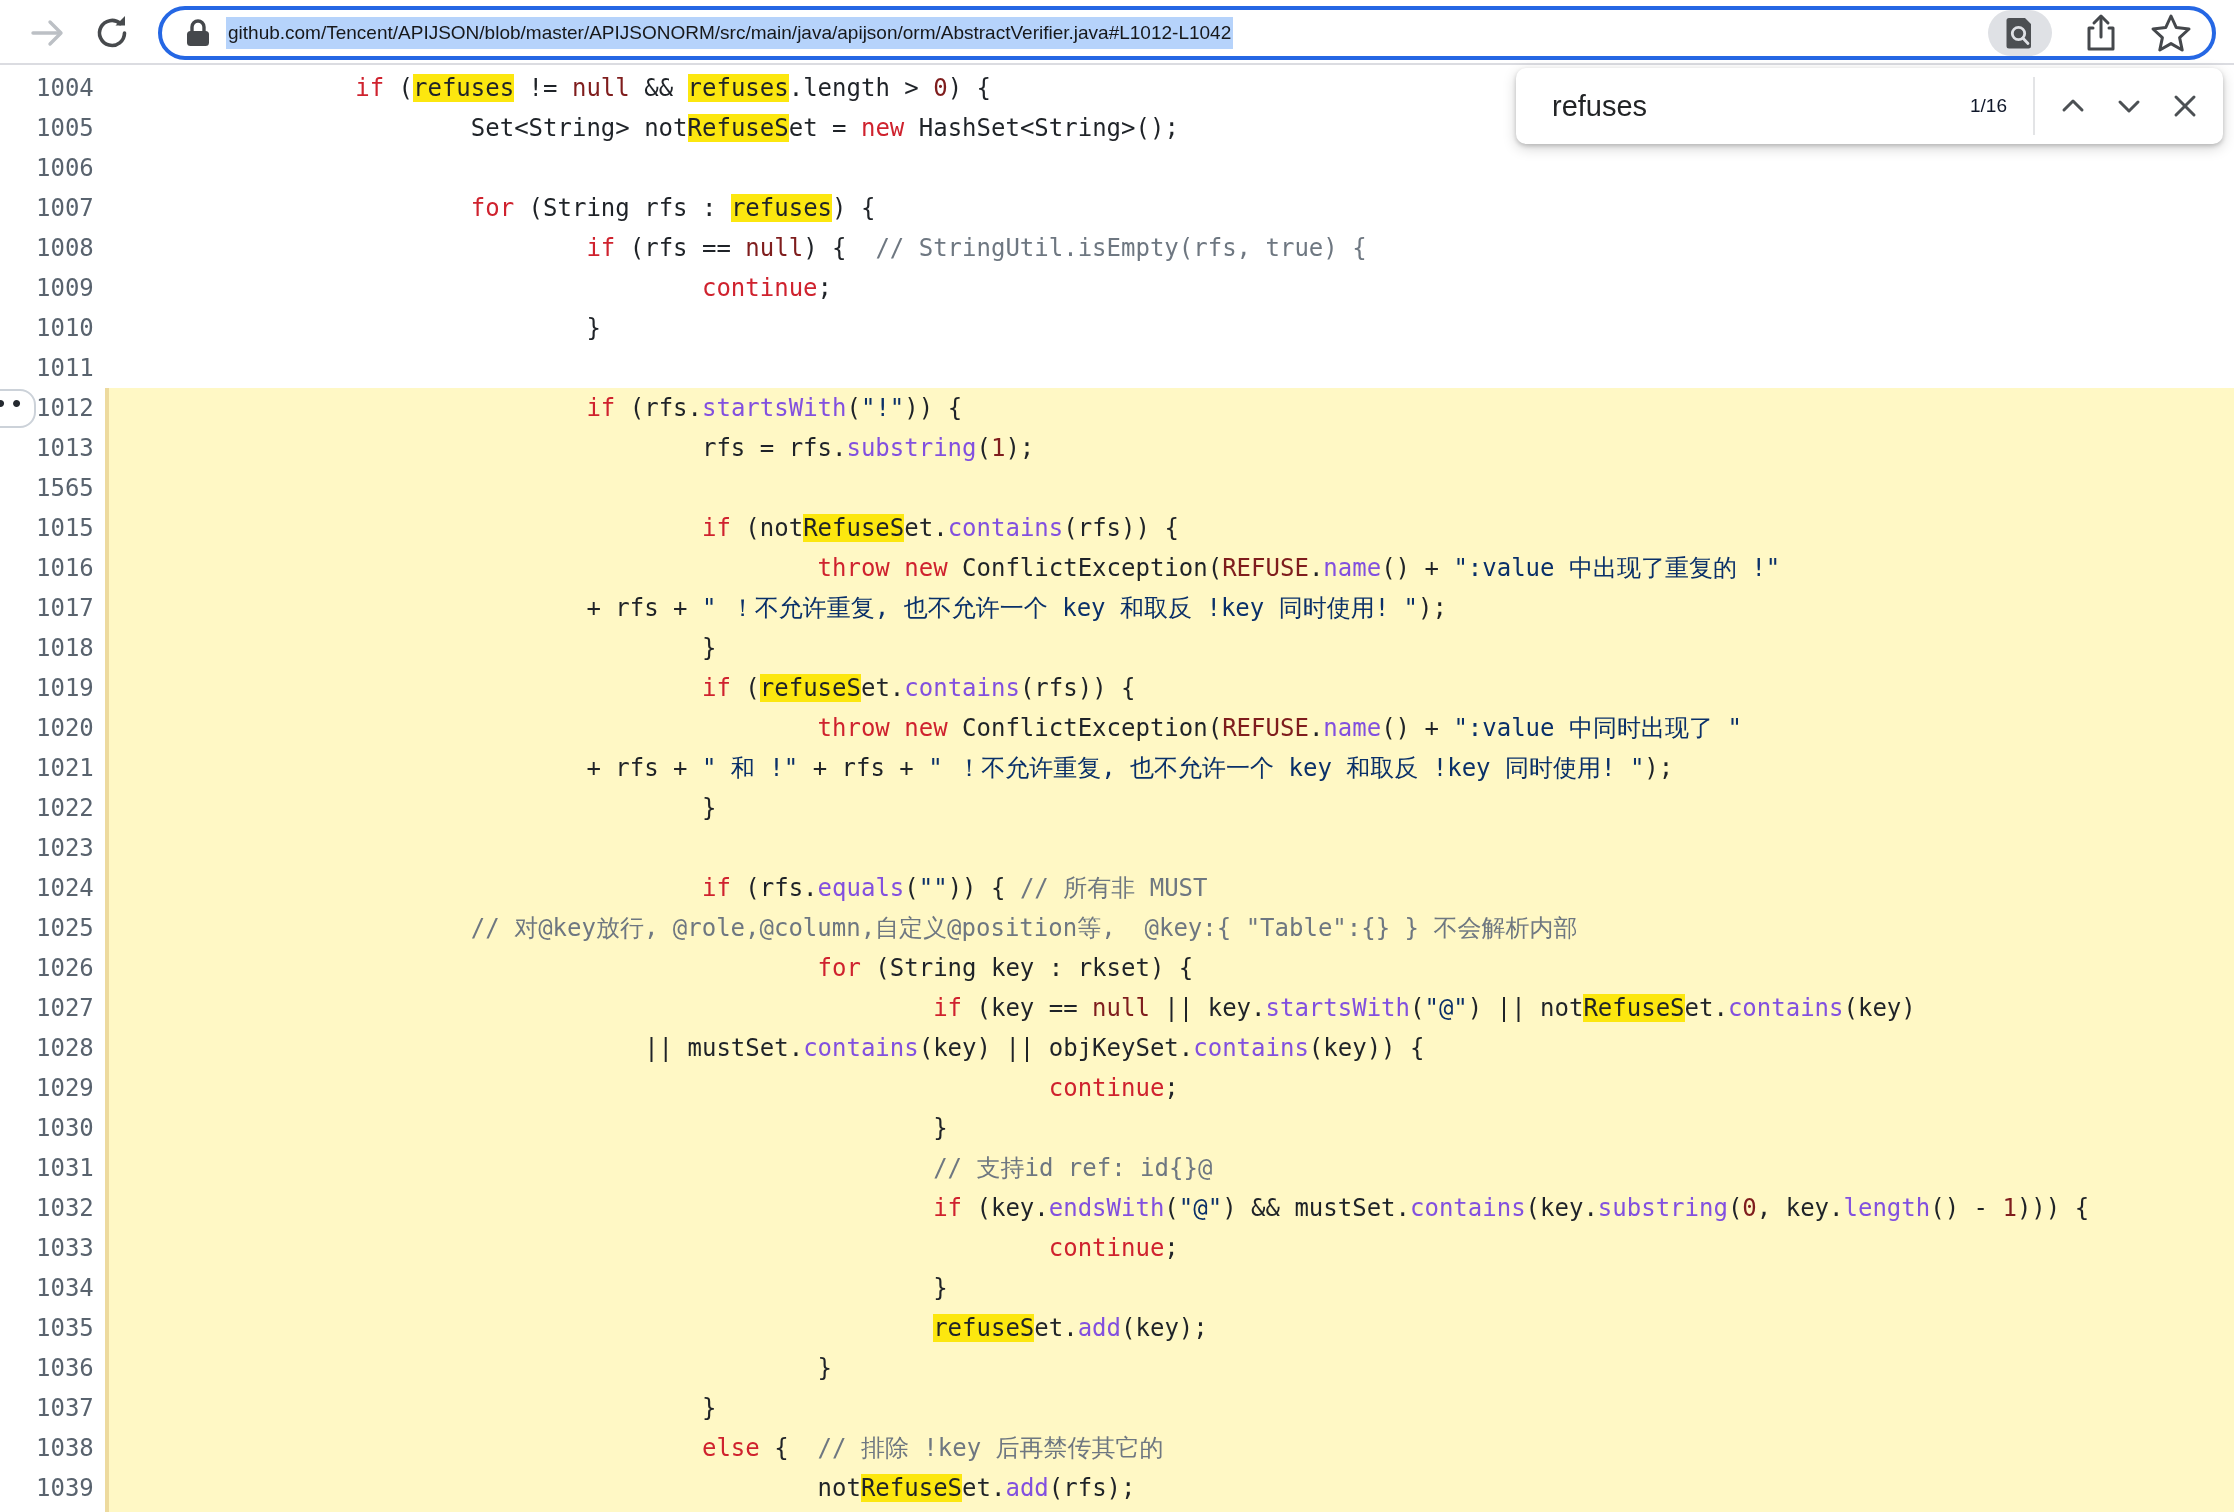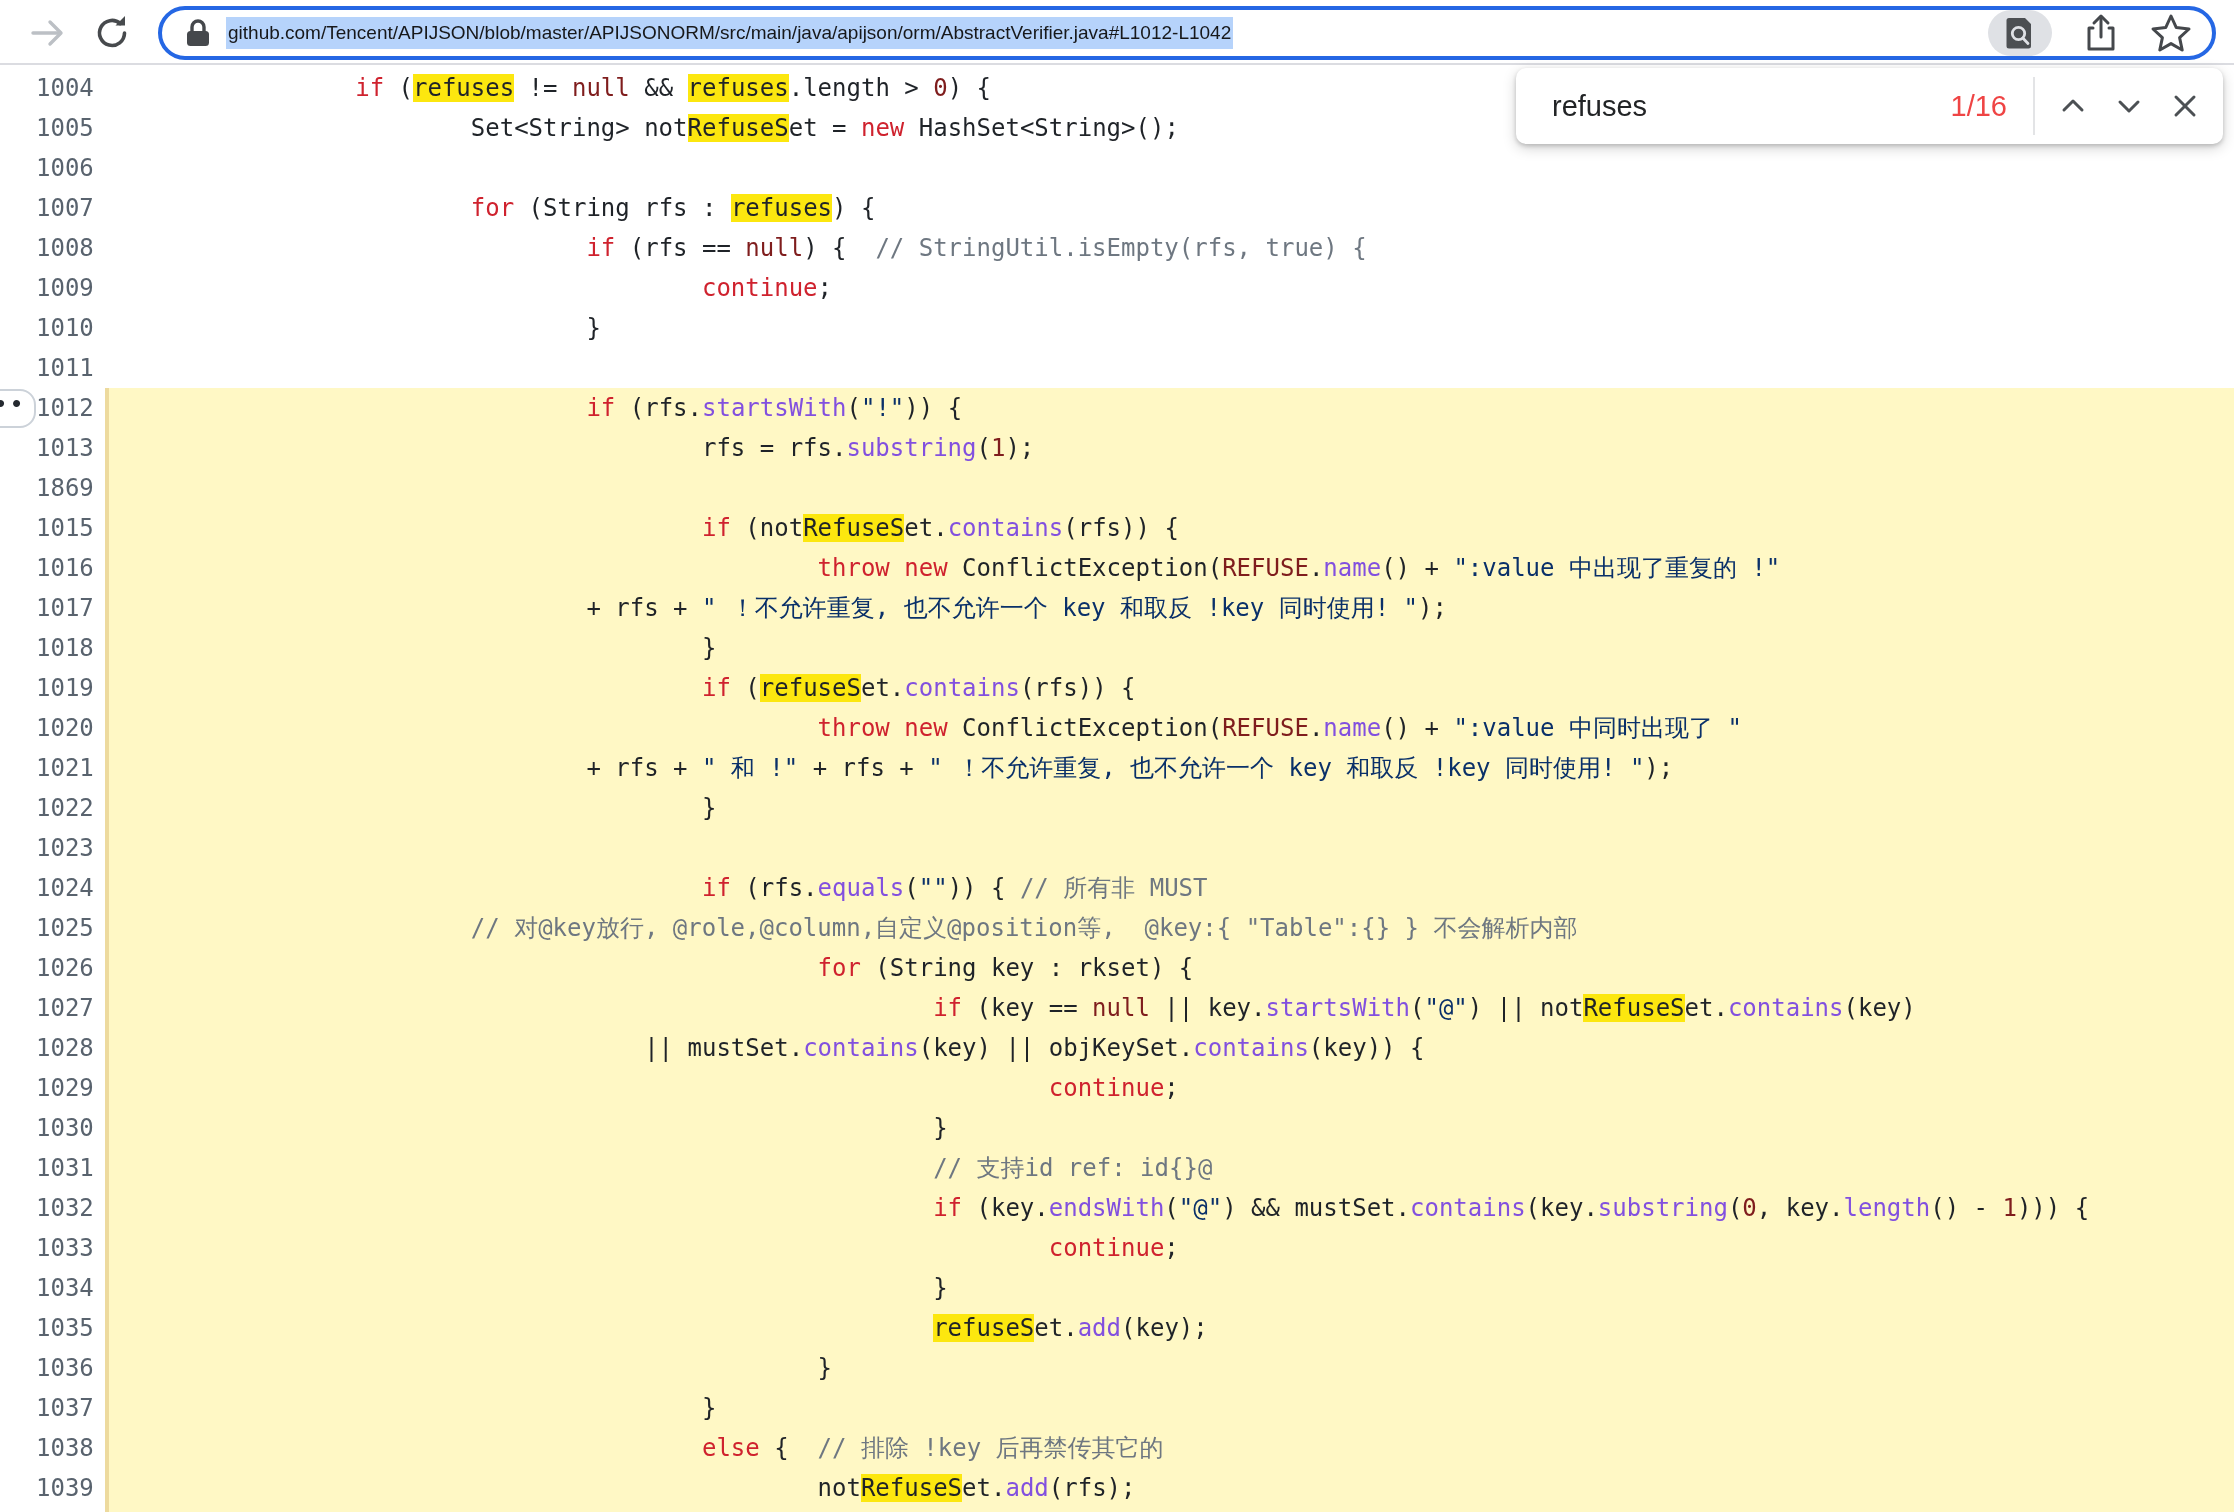--- a/index.html
+++ b/index.html
@@ -26,21 +26,21 @@
   .lens-chip { width:64px; height:46px; border-radius:24px; background:#dfe1e5;
                display:flex; align-items:center; justify-content:center; }
   .omni-ic { margin-left:30px; display:flex; align-items:center; justify-content:center; }
 
   
   .findbar { position:absolute; left:1516px; top:68px; width:707px; height:76px;
              background:#fff; border-radius:10px; z-index:30;
              box-shadow:0 2px 4px rgba(0,0,0,.18), 0 4px 14px rgba(0,0,0,.18);
              display:flex; align-items:center; }
   .find-query { margin-left:36px; font-size:29px; color:#222426; flex:1; }
-  .find-count { font-size:29px; color:#ef4444; margin-right:26px;margin-left:28px; }
+  .find-count { font-size:19px; color:#0f172a; margin-right:26px;margin-left:28px; }
   .find-div { width:2px; height:58px; background:#e3e4e6; margin-right:10px; flex:none; }
   .find-btn { width:56px; height:56px; display:flex; align-items:center;
               justify-content:center; flex:none; }
 
   
   .code { position:absolute; left:0; top:67px; width:2234px; bottom:0;
           font-family:"DejaVu Sans Mono","Liberation Mono",monospace;
           font-size:24px; line-height:40px; padding-top:1px; z-index:1; }
   .row { display:flex; height:40px; white-space:pre; }
   .ln  { flex:none; width:105px; padding-right:21px; text-align:right;
@@ -140,21 +140,21 @@
     <div class="row"><div class="ln">1004</div><div class="lc"><span class="tk-p">                </span><span class="tk-k">if</span><span class="tk-p"> (</span><span class="tk-p match">refuses</span><span class="tk-p"> != </span><span class="tk-c">null</span><span class="tk-p"> &amp;&amp; </span><span class="tk-p match">refuses</span><span class="tk-p">.length &gt; </span><span class="tk-c">0</span><span class="tk-p">) {</span></div></div>
     <div class="row"><div class="ln">1005</div><div class="lc"><span class="tk-p">                        Set&lt;String&gt; not</span><span class="tk-p match">RefuseS</span><span class="tk-p">et = </span><span class="tk-k">new</span><span class="tk-p"> HashSet&lt;String&gt;();</span></div></div>
     <div class="row"><div class="ln">1006</div><div class="lc"></div></div>
     <div class="row"><div class="ln">1007</div><div class="lc"><span class="tk-p">                        </span><span class="tk-k">for</span><span class="tk-p"> (String rfs : </span><span class="tk-p match">refuses</span><span class="tk-p">) {</span></div></div>
     <div class="row"><div class="ln">1008</div><div class="lc"><span class="tk-p">                                </span><span class="tk-k">if</span><span class="tk-p"> (rfs == </span><span class="tk-c">null</span><span class="tk-p">) {  </span><span class="tk-cm">// StringUtil.isEmpty(rfs, true) {</span></div></div>
     <div class="row"><div class="ln">1009</div><div class="lc"><span class="tk-p">                                        </span><span class="tk-k">continue</span><span class="tk-p">;</span></div></div>
     <div class="row"><div class="ln">1010</div><div class="lc"><span class="tk-p">                                }</span></div></div>
     <div class="row"><div class="ln">1011</div><div class="lc"></div></div>
     <div class="row hl"><div class="ln">1012</div><div class="lc"><span class="tk-p">                                </span><span class="tk-k">if</span><span class="tk-p"> (rfs.</span><span class="tk-f">startsWith</span><span class="tk-p">(</span><span class="tk-s">"!"</span><span class="tk-p">)) {</span></div></div>
     <div class="row hl"><div class="ln">1013</div><div class="lc"><span class="tk-p">                                        rfs = rfs.</span><span class="tk-f">substring</span><span class="tk-p">(</span><span class="tk-c">1</span><span class="tk-p">);</span></div></div>
-    <div class="row hl"><div class="ln">1869</div><div class="lc"></div></div>
+    <div class="row hl"><div class="ln">1565</div><div class="lc"></div></div>
     <div class="row hl"><div class="ln">1015</div><div class="lc"><span class="tk-p">                                        </span><span class="tk-k">if</span><span class="tk-p"> (not</span><span class="tk-p match">RefuseS</span><span class="tk-p">et.</span><span class="tk-f">contains</span><span class="tk-p">(rfs)) {</span></div></div>
     <div class="row hl"><div class="ln">1016</div><div class="lc"><span class="tk-p">                                                </span><span class="tk-k">throw</span><span class="tk-p"> </span><span class="tk-k">new</span><span class="tk-p"> ConflictException(</span><span class="tk-c">REFUSE</span><span class="tk-p">.</span><span class="tk-f">name</span><span class="tk-p">() + </span><span class="tk-s">":value 中出现了重复的 !"</span></div></div>
     <div class="row hl"><div class="ln">1017</div><div class="lc"><span class="tk-p">                                + rfs + </span><span class="tk-s">" ！不允许重复, 也不允许一个 key 和取反 !key 同时使用! "</span><span class="tk-p">);</span></div></div>
     <div class="row hl"><div class="ln">1018</div><div class="lc"><span class="tk-p">                                        }</span></div></div>
     <div class="row hl"><div class="ln">1019</div><div class="lc"><span class="tk-p">                                        </span><span class="tk-k">if</span><span class="tk-p"> (</span><span class="tk-p match">refuseS</span><span class="tk-p">et.</span><span class="tk-f">contains</span><span class="tk-p">(rfs)) {</span></div></div>
     <div class="row hl"><div class="ln">1020</div><div class="lc"><span class="tk-p">                                                </span><span class="tk-k">throw</span><span class="tk-p"> </span><span class="tk-k">new</span><span class="tk-p"> ConflictException(</span><span class="tk-c">REFUSE</span><span class="tk-p">.</span><span class="tk-f">name</span><span class="tk-p">() + </span><span class="tk-s">":value 中同时出现了 "</span></div></div>
     <div class="row hl"><div class="ln">1021</div><div class="lc"><span class="tk-p">                                + rfs + </span><span class="tk-s">" 和 !"</span><span class="tk-p"> + rfs + </span><span class="tk-s">" ！不允许重复, 也不允许一个 key 和取反 !key 同时使用! "</span><span class="tk-p">);</span></div></div>
     <div class="row hl"><div class="ln">1022</div><div class="lc"><span class="tk-p">                                        }</span></div></div>
     <div class="row hl"><div class="ln">1023</div><div class="lc"></div></div>
     <div class="row hl"><div class="ln">1024</div><div class="lc"><span class="tk-p">                                        </span><span class="tk-k">if</span><span class="tk-p"> (rfs.</span><span class="tk-f">equals</span><span class="tk-p">(</span><span class="tk-s">""</span><span class="tk-p">)) { </span><span class="tk-cm">// 所有非 MUST</span></div></div>

